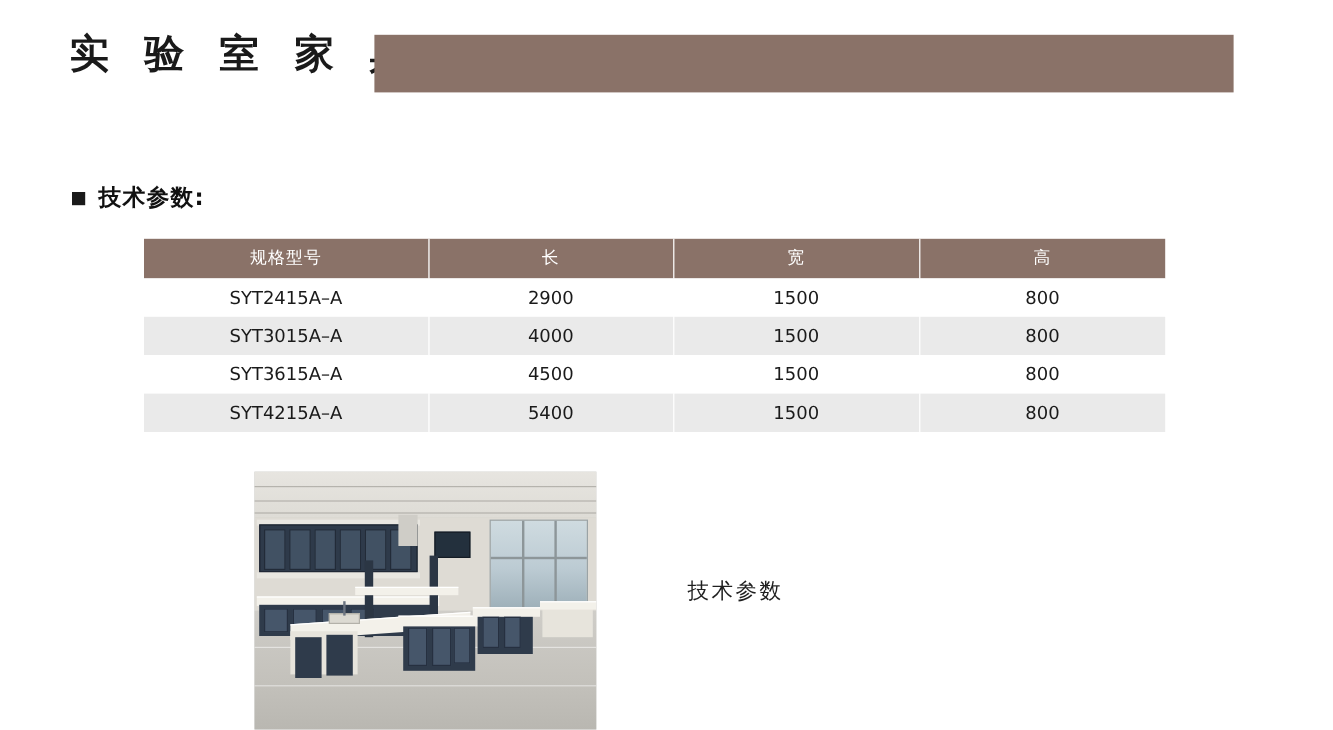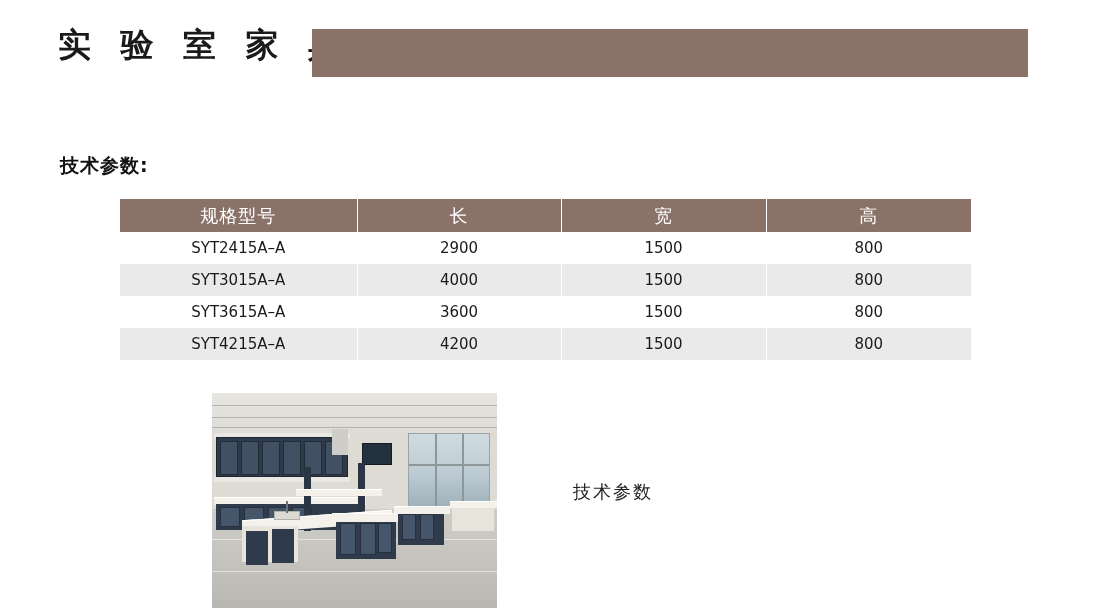--- a/index.html
+++ b/index.html
@@ -49,21 +49,20 @@
   }
 
   
   .section-heading {
     position: absolute;
     left: 60px;
     top: 153px;
     display: flex;
     align-items: center;
     height: 24px;
-    flex-direction: column;
   }
   .bullet-square {
     width: 11px;
     height: 11px;
     background: #1a1a1a;
     margin-right: 11px;
   }
   .section-heading-text {
     font-size: 19px;
     font-weight: bold;
@@ -83,21 +82,21 @@
     table-layout: fixed;
   }
   .spec-table col.c0 { width: 237px; }
   .spec-table col.c1 { width: 204px; }
   .spec-table col.c2 { width: 205px; }
   .spec-table col.c3 { width: 205px; }
 
   .spec-table thead th {
     background: #8a7268;
     color: #ffffff;
-    font-size: 18px;
+    font-size: 14px;
     font-weight: normal;
     height: 33px;
     line-height: 33px;
     padding: 0;
     text-align: center;
     border-right: 1px solid #ffffff;
     font-family: "DejaVu Sans", sans-serif;
     letter-spacing: 1px;
   }
   .spec-table thead th:last-child { border-right: none; }
@@ -277,27 +276,27 @@
         <td>800</td>
       </tr>
       <tr class="even">
         <td>SYT3015A–A</td>
         <td>4000</td>
         <td>1500</td>
         <td>800</td>
       </tr>
       <tr class="odd">
         <td>SYT3615A–A</td>
-        <td>3600</td>
+        <td>4500</td>
         <td>1500</td>
         <td>800</td>
       </tr>
       <tr class="even">
         <td>SYT4215A–A</td>
-        <td>4200</td>
+        <td>5400</td>
         <td>1500</td>
         <td>800</td>
       </tr>
     </tbody>
   </table>
 
   <div class="photo-frame">
     <div class="photo">
       <div class="ph-ceiling">
         <div class="ph-ceiling-line" style="top:12px;"></div>

